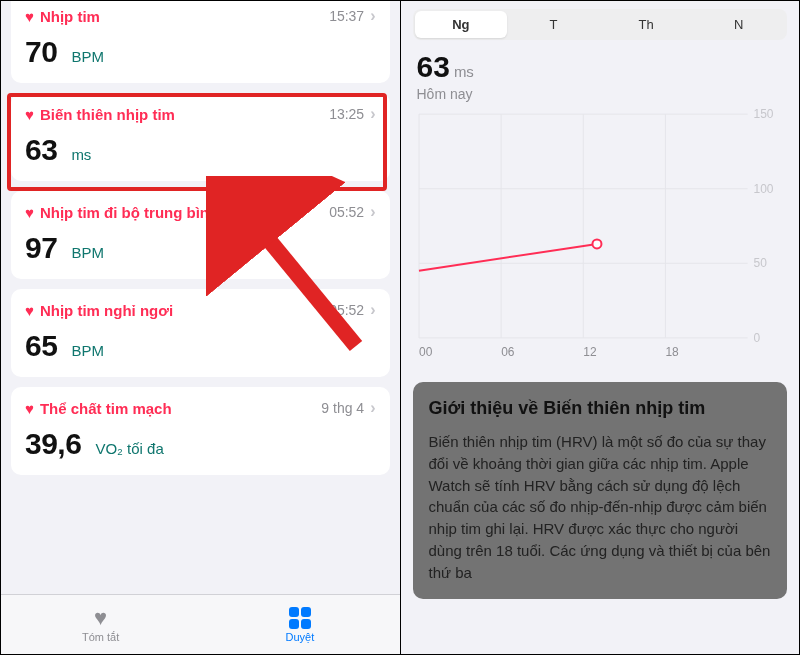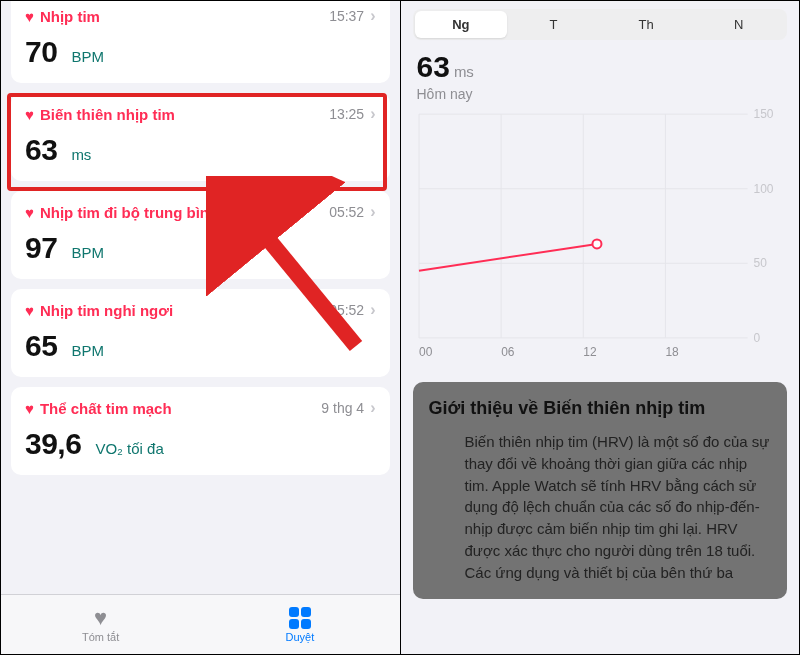--- a/index.html
+++ b/index.html
@@ -187,21 +187,20 @@
   .info-title {
     font-size: 18px;
     font-weight: 700;
     color: #111;
     margin-bottom: 12px;
   }
   .info-body {
     font-size: 15px;
     color: #222;
     line-height: 1.45;
-    margin-left: 36px;
   }
   .grid-icon {
     width: 22px; height: 22px;
     display: grid;
     grid-template-columns: 1fr 1fr;
     grid-template-rows: 1fr 1fr;
     gap: 2px;
   }
   .grid-icon span {
     background: currentColor;

